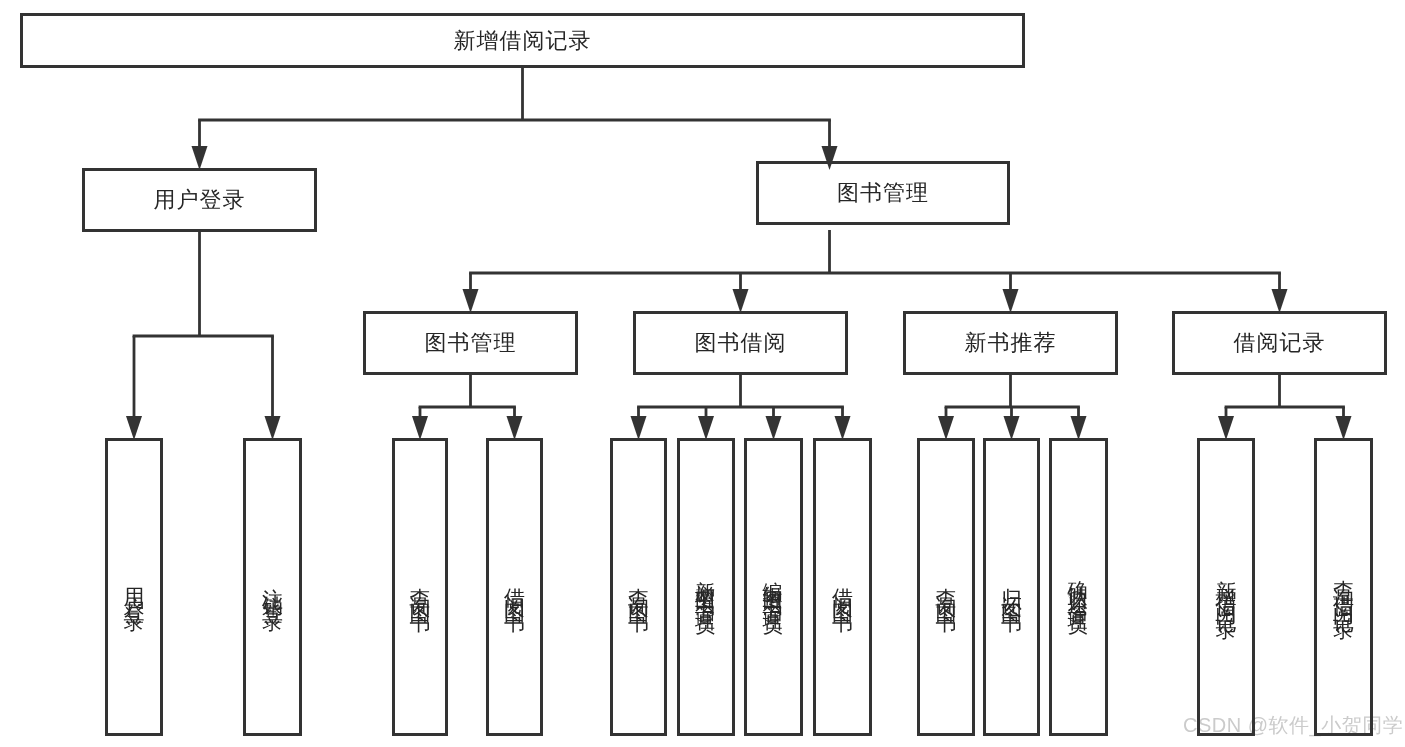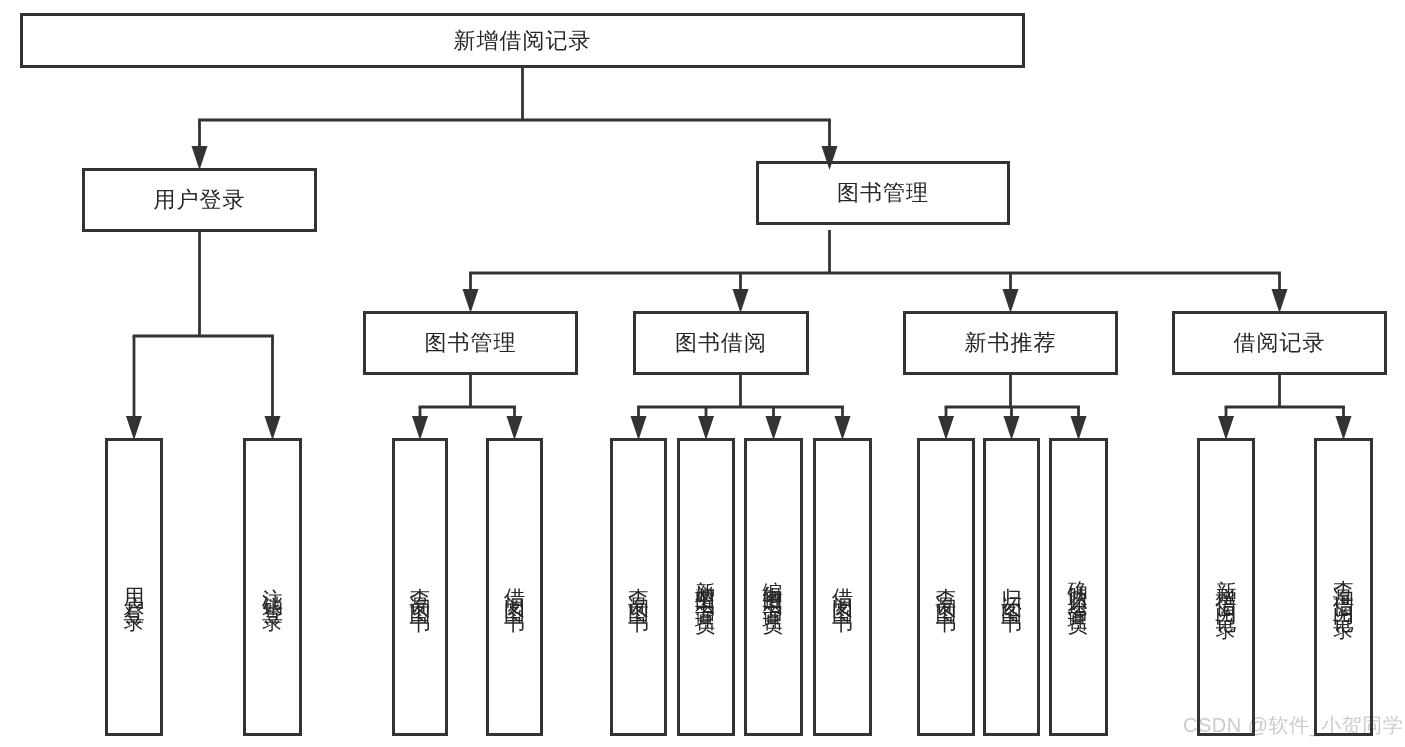--- a/index.html
+++ b/index.html
@@ -94,21 +94,21 @@
     </div>
   <div class="node h" style="left: 82px; top: 168px; width: 235px; height: 64px; border-color: rgb(51, 51, 51); color: rgb(38, 38, 38);">
       <span>用户登录</span>
     </div>
   <div class="node h" style="left: 712px; top: 161px; width: 254px; height: 64px; border-color: rgb(51, 51, 51); color: rgb(38, 38, 38); margin-left: 44px;">
       <span>图书管理</span>
     </div>
   <div class="node h" style="left: 363px; top: 311px; width: 215px; height: 64px; border-color: rgb(51, 51, 51); color: rgb(38, 38, 38);">
       <span>图书管理</span>
     </div>
-  <div class="node h" style="left: 633px; top: 311px; width: 176px; height: 64px; border-color: rgb(51, 51, 51); color: rgb(38, 38, 38);">
+  <div class="node h" style="left: 633px; top: 311px; width: 215px; height: 64px; border-color: rgb(51, 51, 51); color: rgb(38, 38, 38);">
       <span>图书借阅</span>
     </div>
   <div class="node h" style="left: 903px; top: 311px; width: 215px; height: 64px; border-color: rgb(51, 51, 51); color: rgb(38, 38, 38);">
       <span>新书推荐</span>
     </div>
   <div class="node h" style="left: 1172px; top: 311px; width: 215px; height: 64px; border-color: rgb(51, 51, 51); color: rgb(38, 38, 38);">
       <span>借阅记录</span>
     </div>
   <div class="node v" style="left: 105px; top: 438px; width: 58px; height: 298px; border-color: rgb(51, 51, 51); color: rgb(38, 38, 38);">
       <span>用户登录</span>

